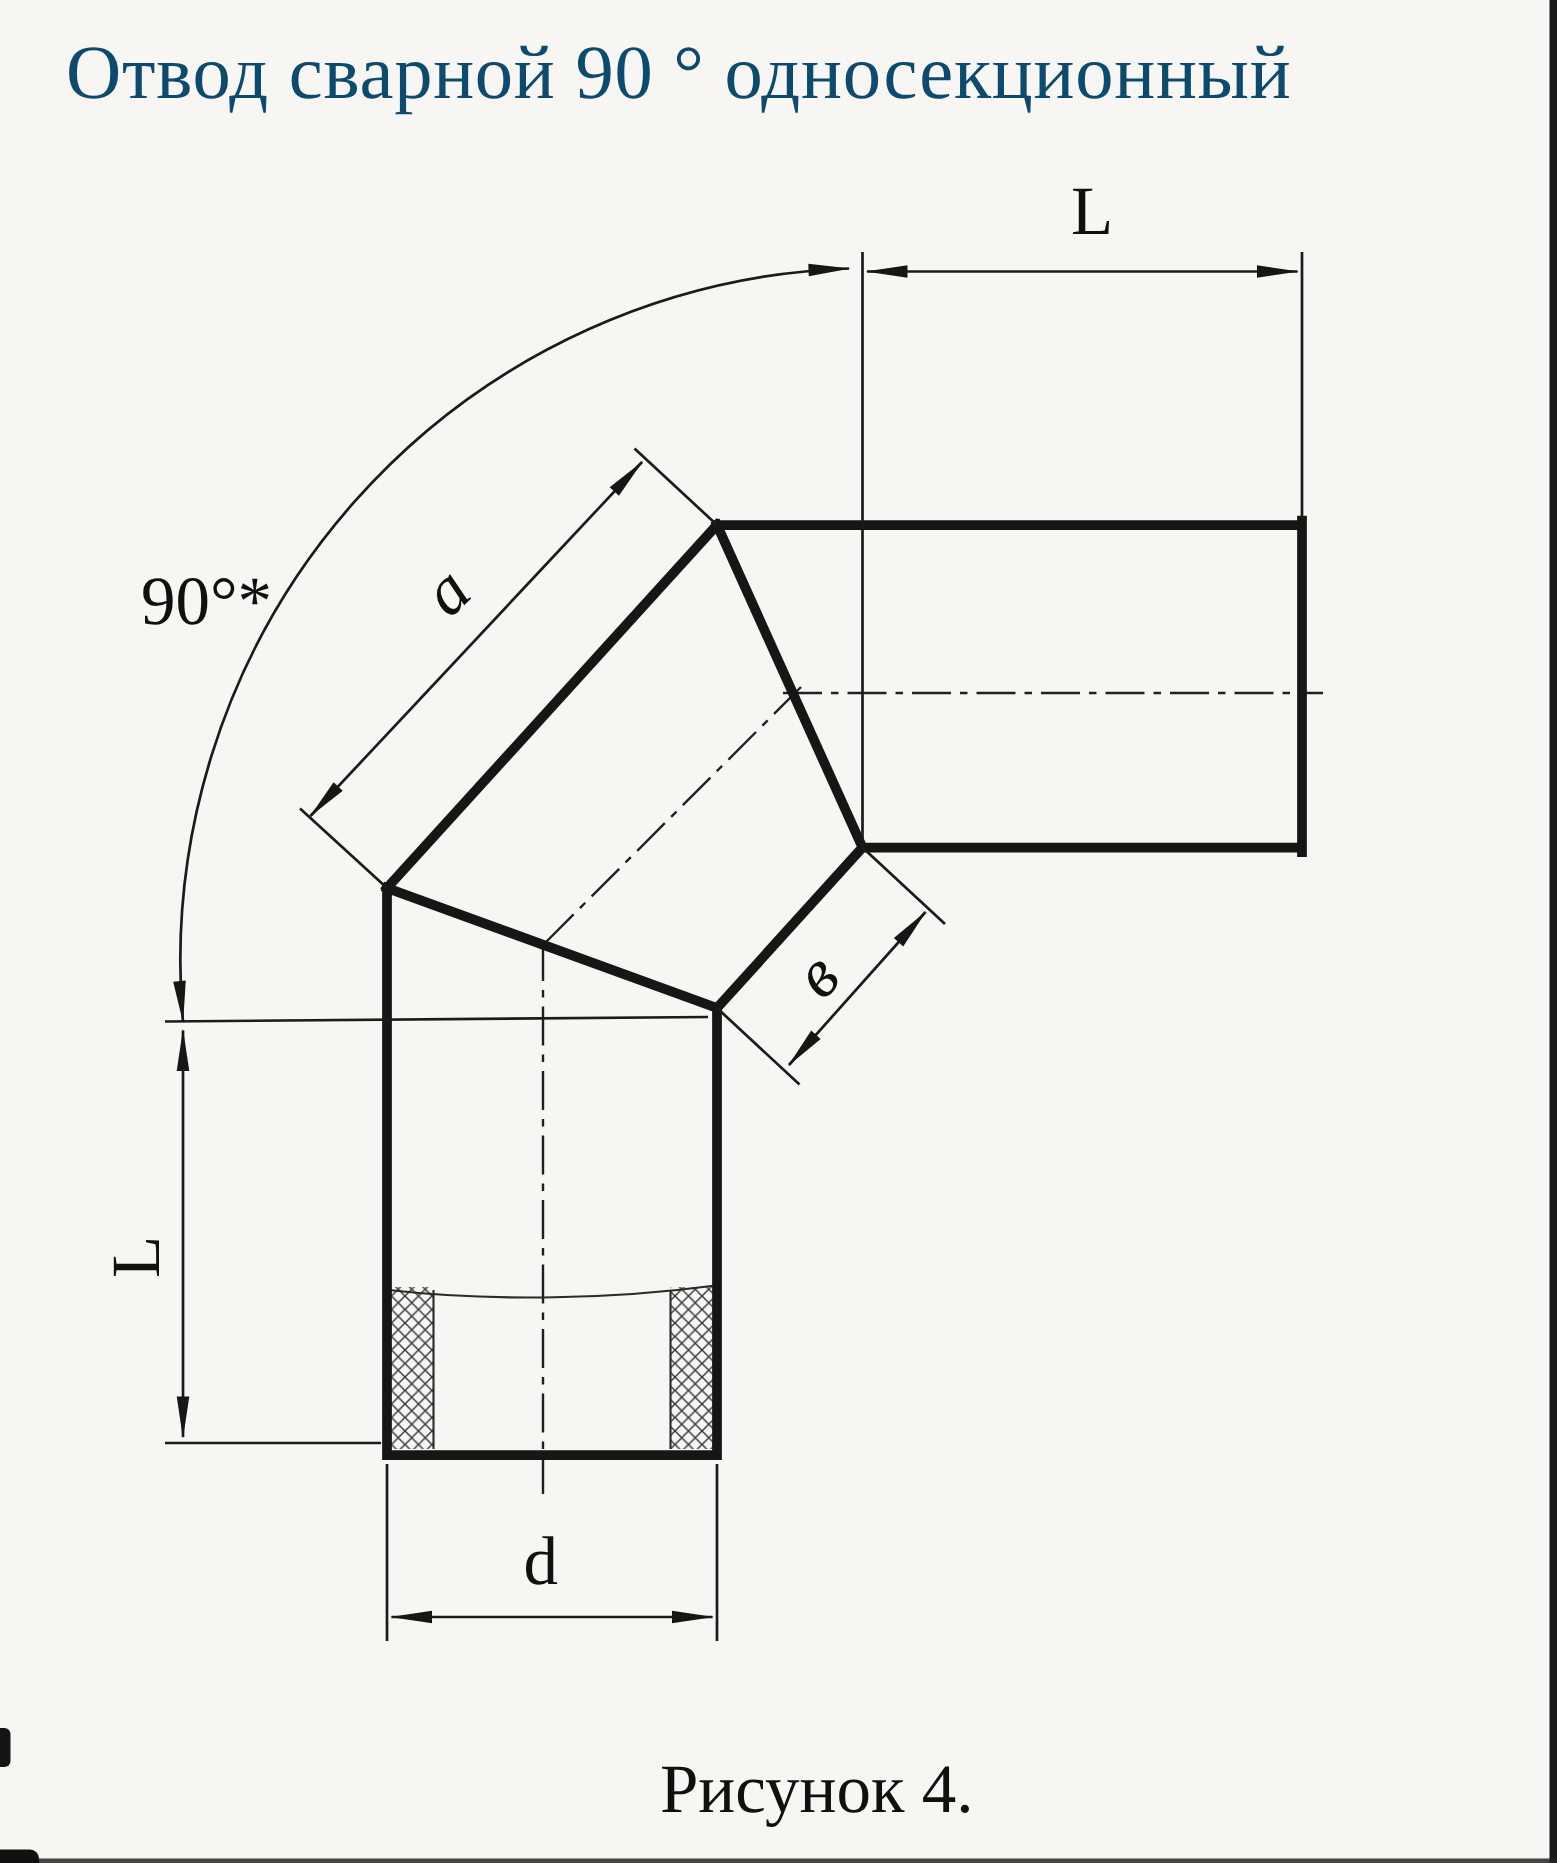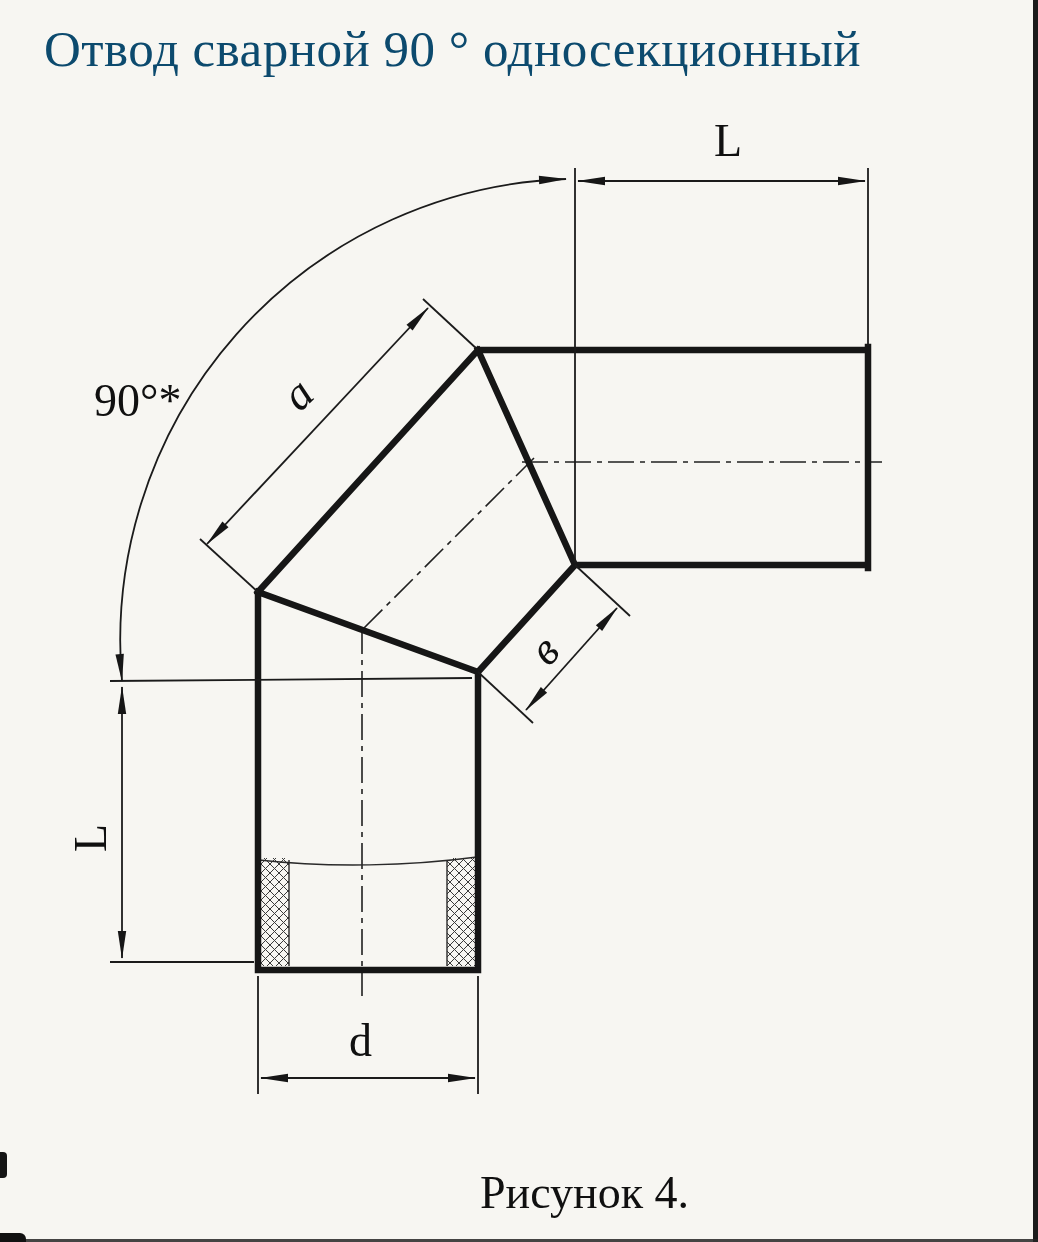--- a/index.html
+++ b/index.html
@@ -18,21 +18,20 @@
     letter-spacing:0.5px;
     white-space:nowrap;
     color:#0c4a6e;
   }
   .caption {
     position:absolute;
     left:440px; top:1166px;
     font-size:46px;
     white-space:nowrap;
     color:#101010;
-    margin-left:40px;
   }
   svg.drawing { position:absolute; left:0; top:0; }
 
   .thick   { stroke:#161616; stroke-width:6.5; fill:none; stroke-linecap:square; }
   .thin    { stroke:#1b1b1b; stroke-width:1.8; fill:none; }
   .dimline { stroke:#1b1b1b; stroke-width:1.8; fill:none; }
   .center  { stroke:#202020; stroke-width:1.6; fill:none; stroke-dasharray:26 6 5 6; }
   .hatchborder { stroke:#2a2a2a; stroke-width:1.4; fill:none; }
   text.dim {
     font-family:"Liberation Serif", serif;

